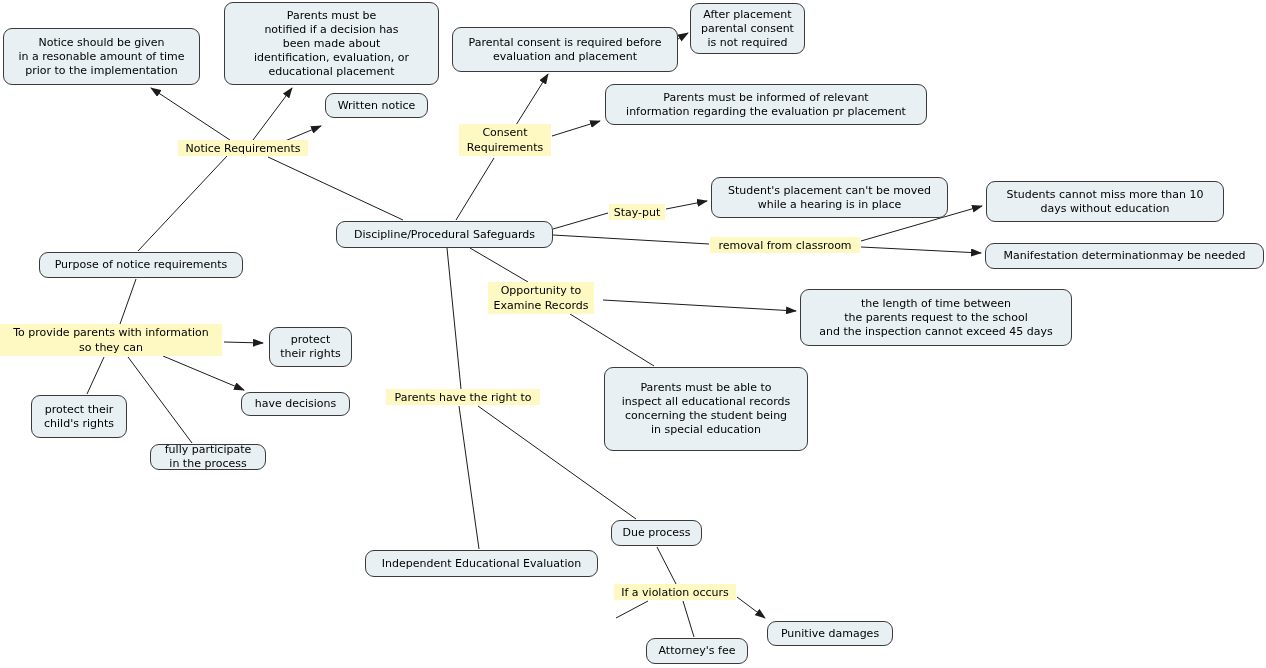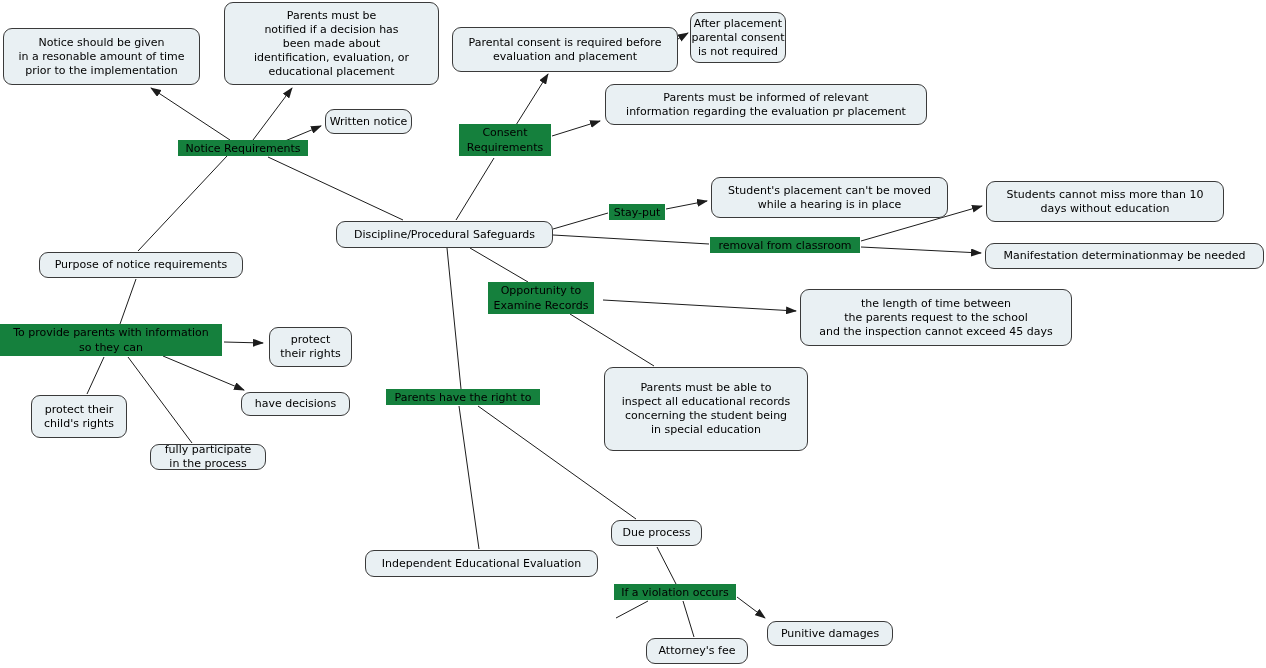--- a/index.html
+++ b/index.html
@@ -4,28 +4,28 @@
 <title>Concept Map</title>
 <style>
   html,body{margin:0;padding:0;background:#ffffff;}
   .map{position:relative;width:1266px;height:668px;background:#ffffff;
        font-family:"DejaVu Sans","Liberation Sans",sans-serif;color:#000;overflow:hidden;}
   svg.edges{position:absolute;left:0;top:0;}
   svg.edges line{stroke:#1c1c1c;stroke-width:1;}
   .node{position:absolute;box-sizing:border-box;background:#e9f0f3;border:1px solid #3a3a3a;
         border-radius:9px;display:flex;align-items:center;justify-content:center;
         text-align:center;font-size:11px;line-height:14px;white-space:pre;padding:2px 8px;}
-  .lbl{position:absolute;box-sizing:border-box;background:#15803d;display:flex;align-items:center;
+  .lbl{position:absolute;box-sizing:border-box;background:#fef9c3;display:flex;align-items:center;
        justify-content:center;text-align:center;font-size:11px;line-height:15px;white-space:pre;}
   
   #nd-notice_timing{left:3px;top:28px;width:197px;height:57px}
   #nd-parents_notified{left:224px;top:2px;width:215px;height:83px}
-  #nd-written_notice{left:325px;top:109px;width:87px;height:25px}
+  #nd-written_notice{left:325px;top:93px;width:103px;height:25px}
   #nd-parental_consent{left:452px;top:27px;width:226px;height:45px}
-  #nd-after_placement{left:690px;top:12px;width:96px;height:51px}
+  #nd-after_placement{left:690px;top:3px;width:115px;height:51px}
   #nd-parents_informed{left:605px;top:84px;width:322px;height:41px}
   #nd-discipline{left:336px;top:221px;width:217px;height:27px}
   #nd-student_placement{left:711px;top:177px;width:237px;height:41px}
   #nd-students_miss{left:986px;top:181px;width:238px;height:41px}
   #nd-manifestation{left:985px;top:243px;width:279px;height:26px}
   #nd-length_time{left:800px;top:289px;width:272px;height:57px}
   #nd-parents_inspect{left:604px;top:367px;width:204px;height:84px}
   #nd-purpose_notice{left:39px;top:252px;width:204px;height:26px}
   #nd-protect_rights{left:269px;top:327px;width:83px;height:40px}
   #nd-make_decisions{left:241px;top:392px;width:109px;height:24px}

